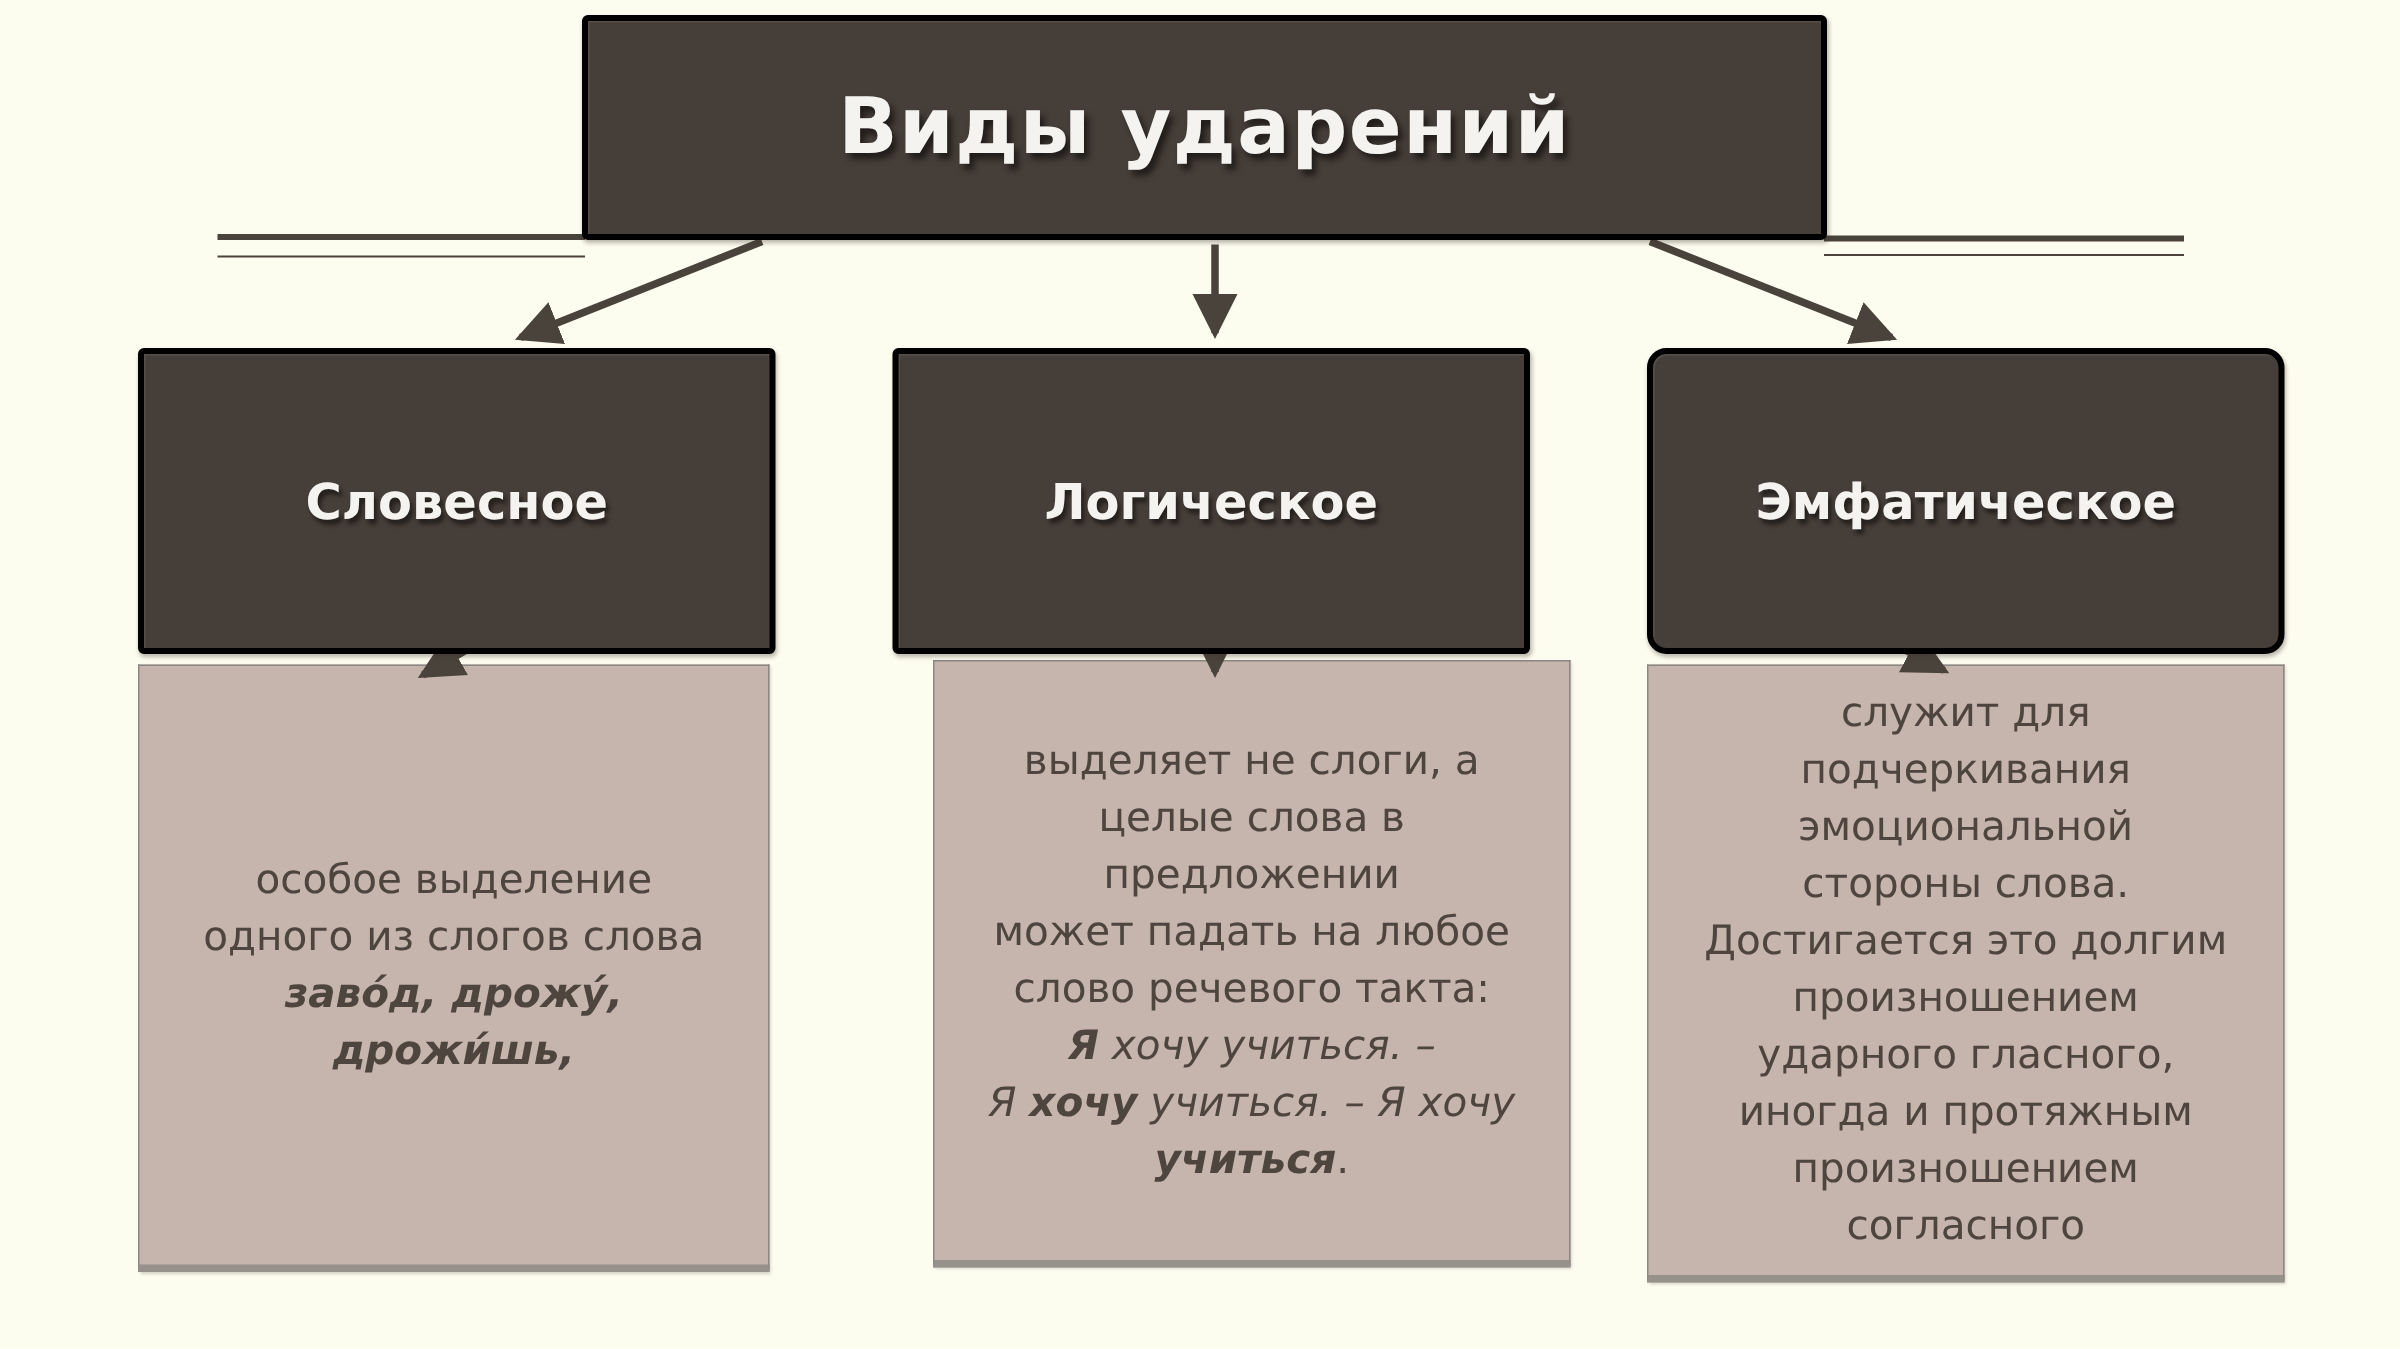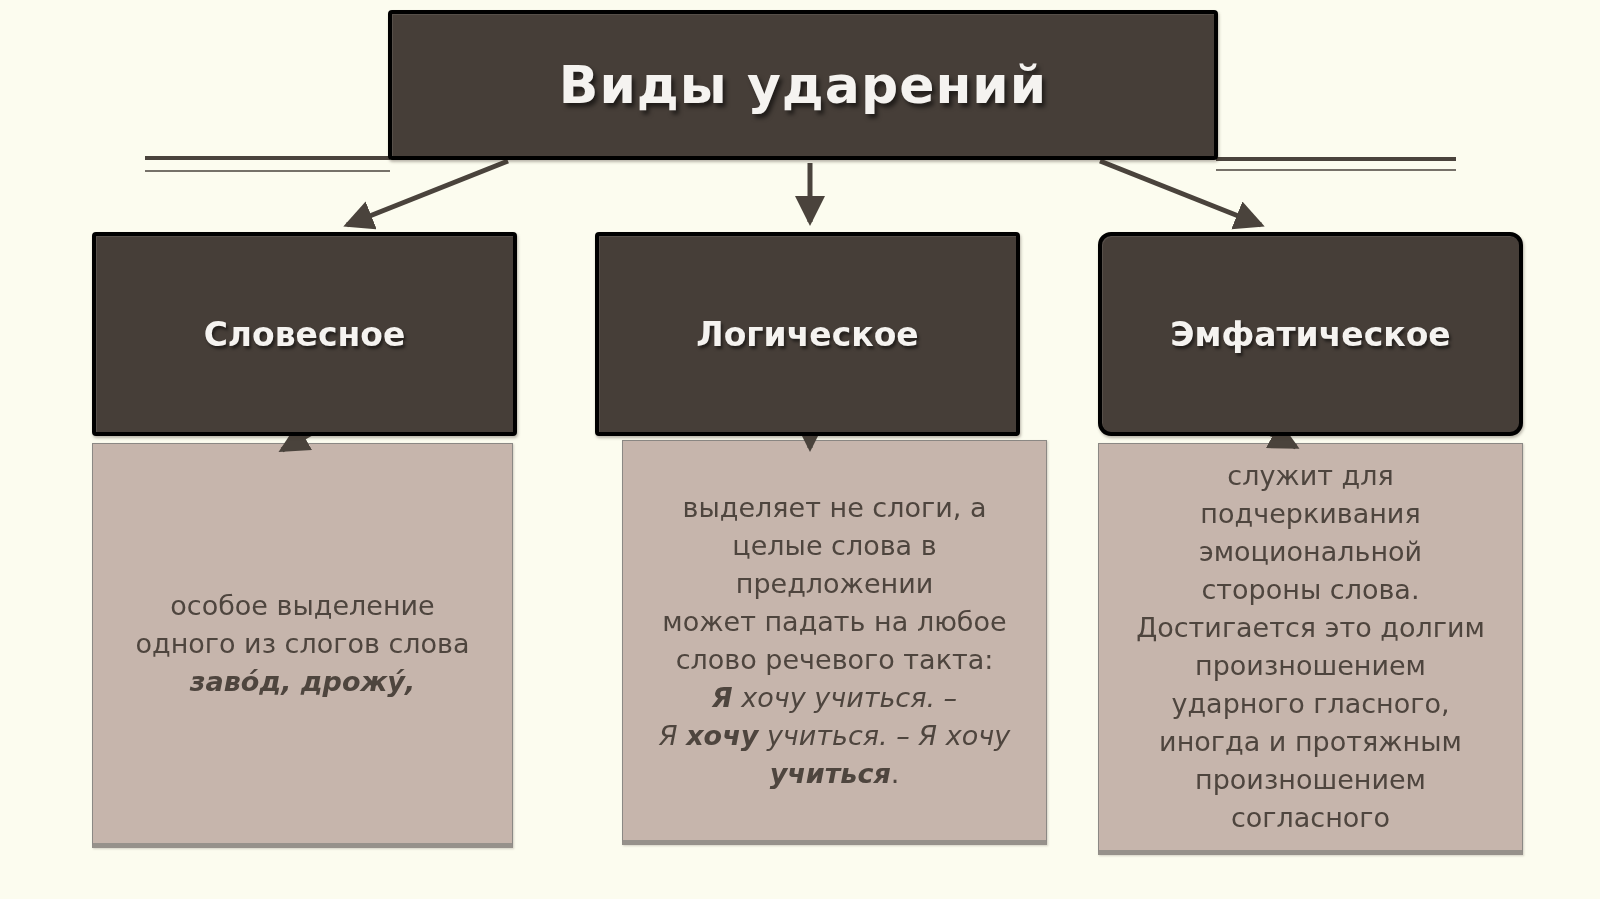--- a/index.html
+++ b/index.html
@@ -119,20 +119,21 @@
     <span class="box-label">Логическое</span>
   </div>
   <div class="dark-box cat-box" id="cat-2">
     <span class="box-label">Эмфатическое</span>
   </div>
 
   <div class="desc-box" id="desc-0">
       <div class="desc-line"><span>особое выделение</span></div>
       <div class="desc-line"><span>одного из слогов слова</span></div>
       <div class="desc-line"><span class="b i">заво́д, дрожу́,</span></div>
+      <div class="desc-line"><span class="b i">дрожи́шь,</span></div>
     </div>
   <div class="desc-box" id="desc-1">
       <div class="desc-line"><span>выделяет не слоги, а</span></div>
       <div class="desc-line"><span>целые слова в</span></div>
       <div class="desc-line"><span>предложении</span></div>
       <div class="desc-line"><span>может падать на любое</span></div>
       <div class="desc-line"><span>слово речевого такта:</span></div>
       <div class="desc-line"><span class="b i">Я</span><span class="i"> хочу учиться. –</span></div>
       <div class="desc-line"><span class="i">Я </span><span class="b i">хочу</span><span class="i"> учиться. – Я хочу</span></div>
       <div class="desc-line"><span class="b i">учиться</span><span>.</span></div>

